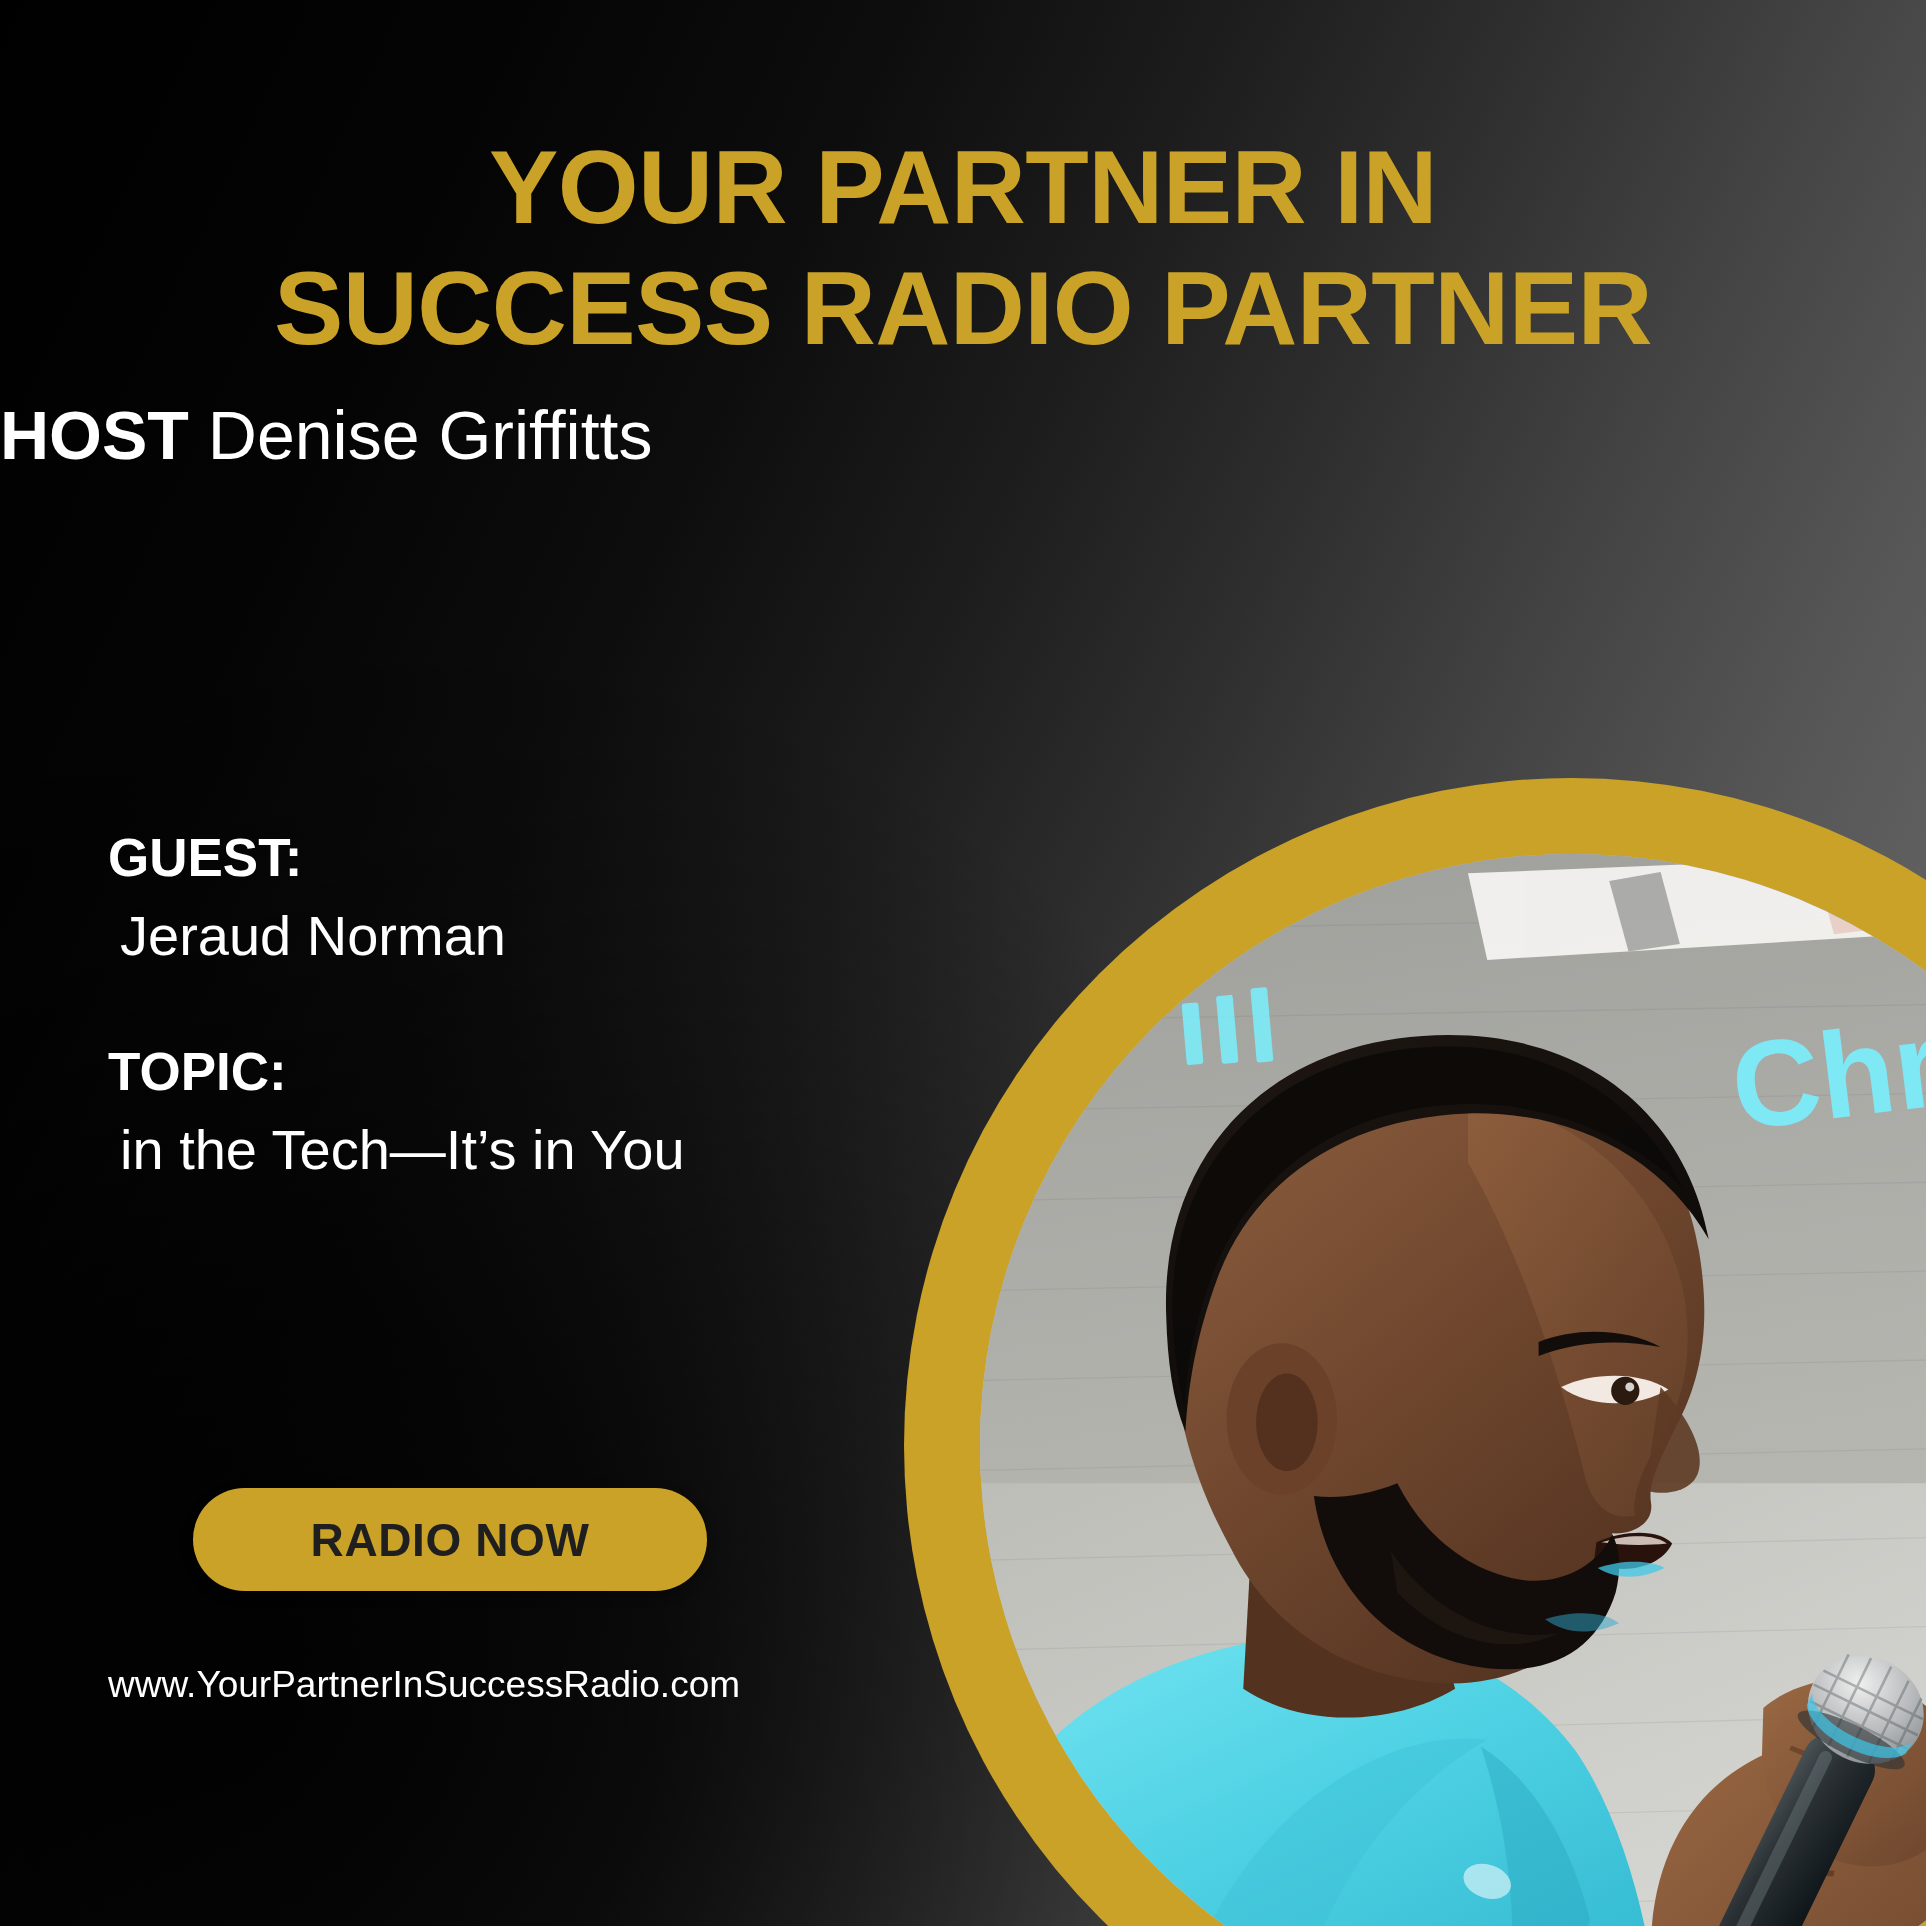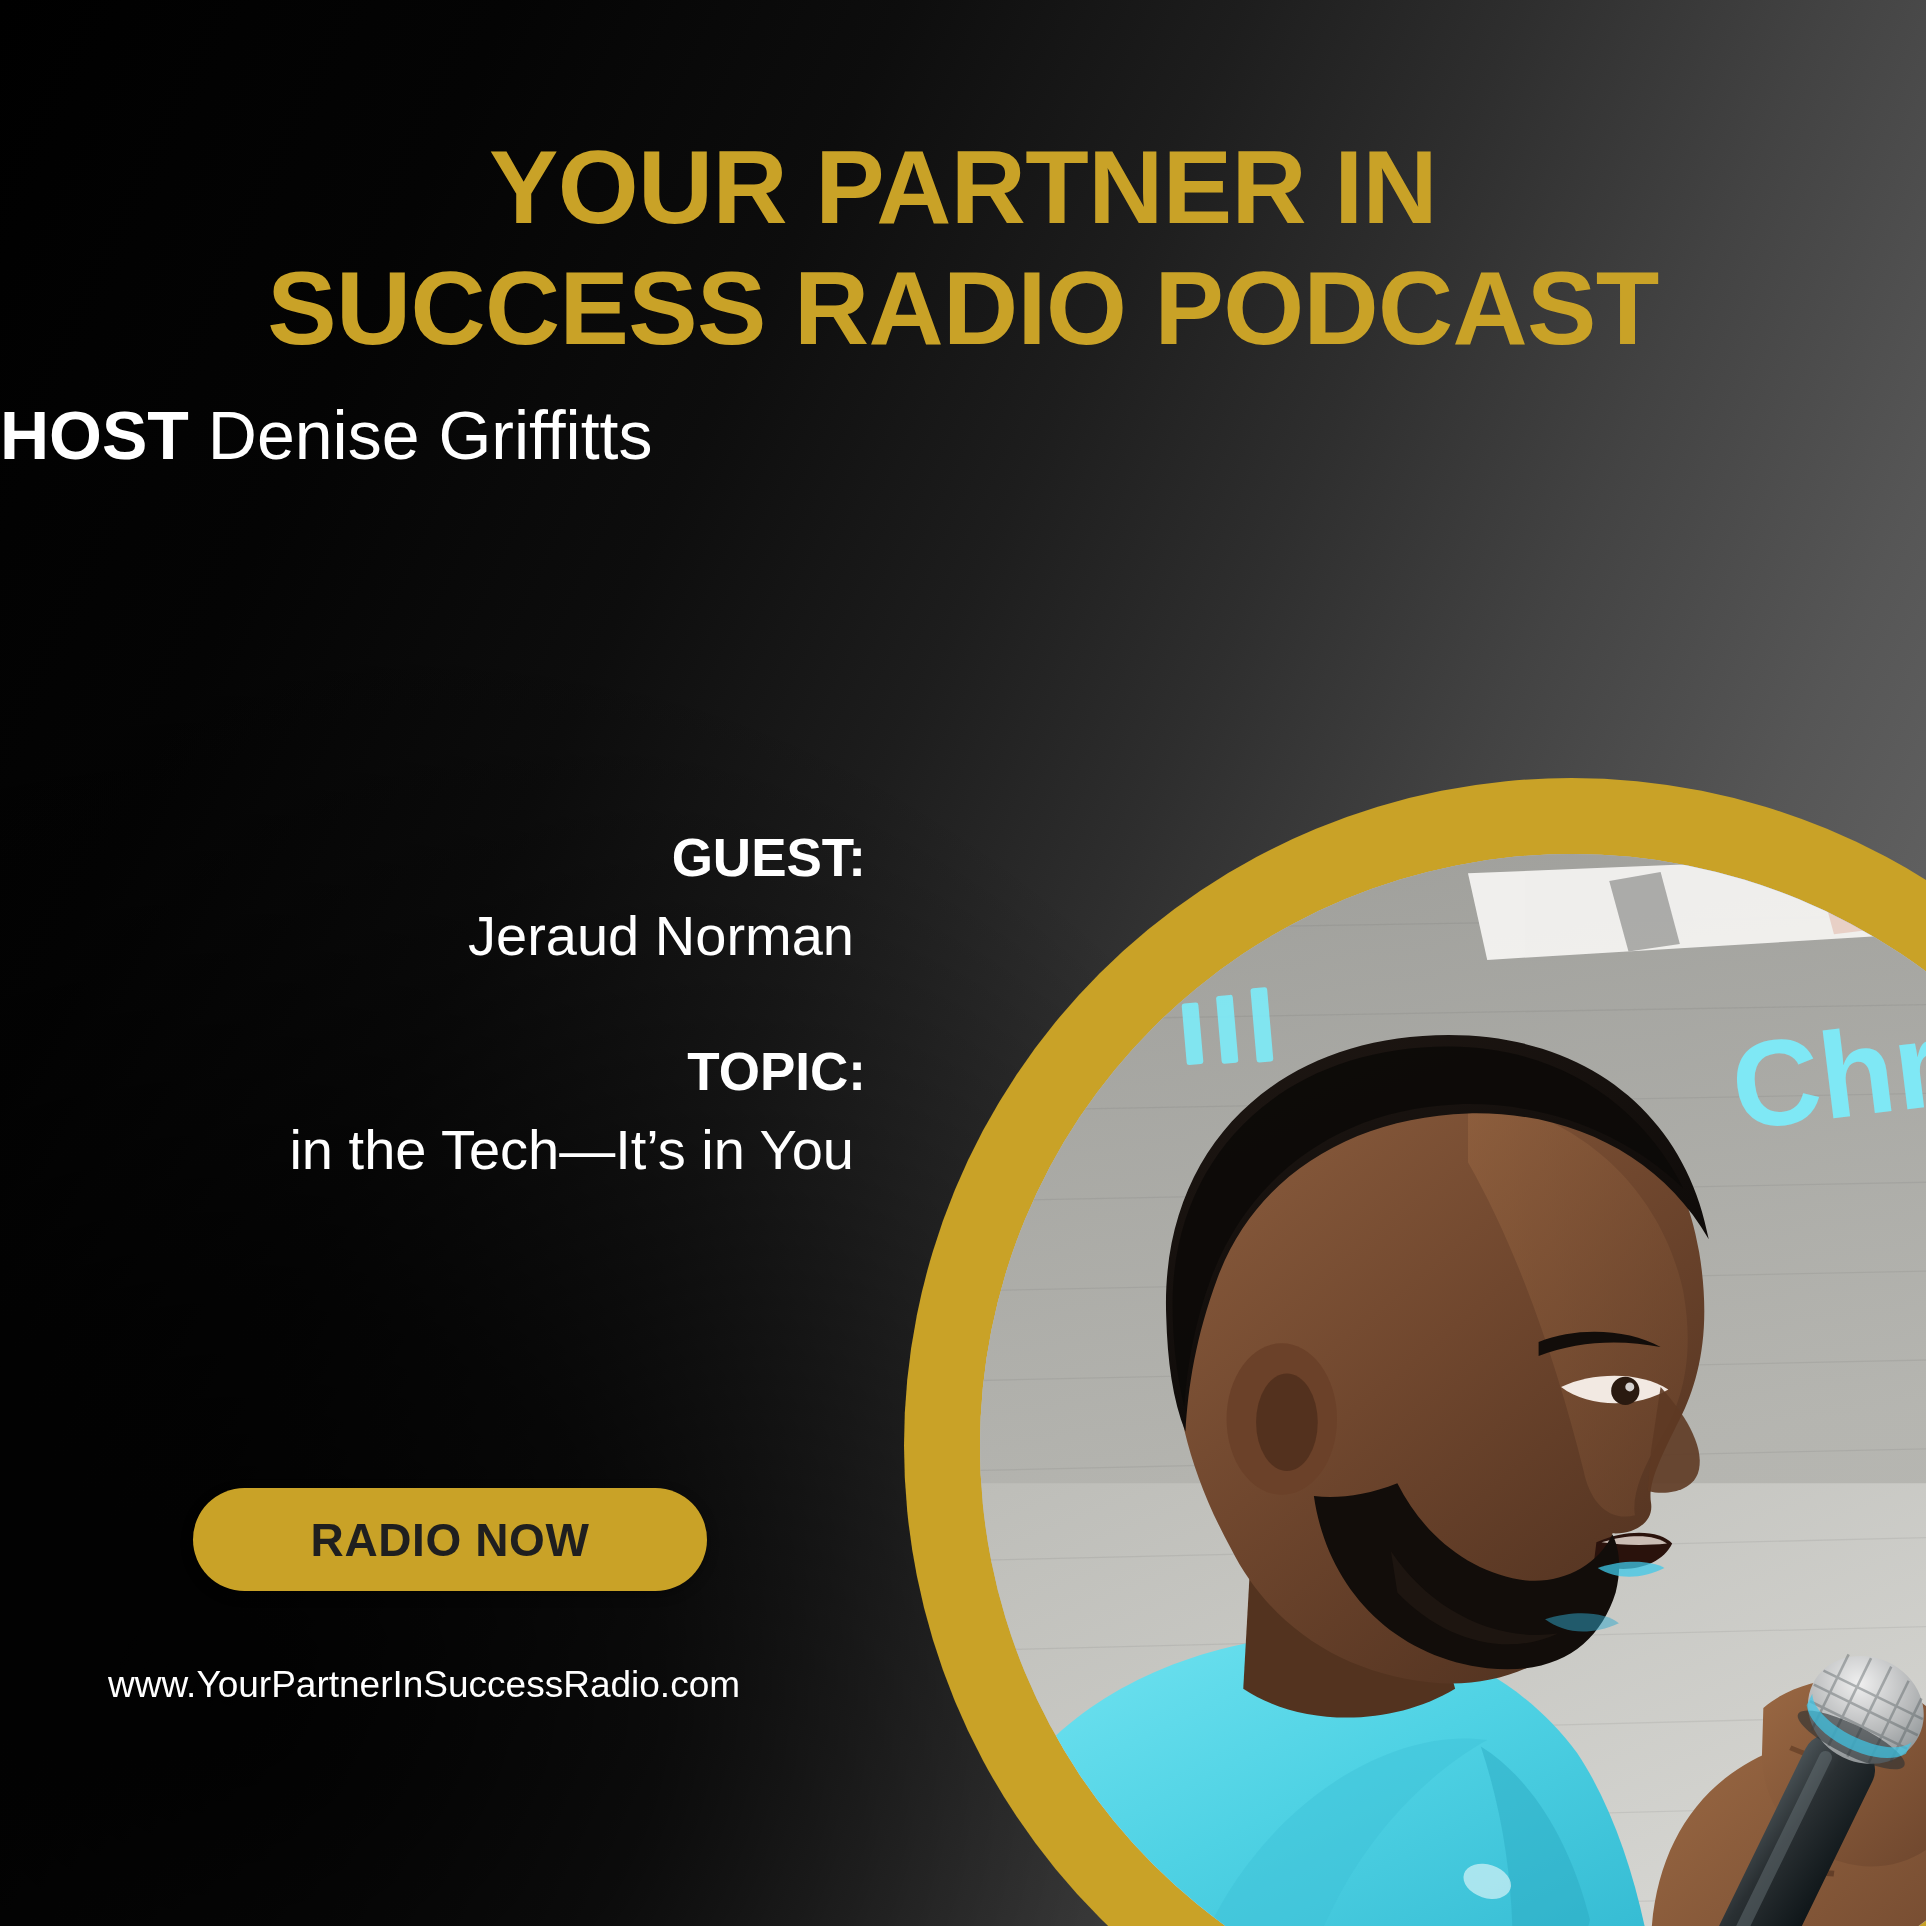--- a/index.html
+++ b/index.html
@@ -51,21 +51,21 @@
     font-size:68px;
     line-height:1.1;
     white-space:nowrap;
   }
   #host-label{font-weight:bold;}
   #host-name{font-weight:normal;}
 
   
   #left-col{
     position:absolute;
-    left:108px;top:831px;width:758px;text-align:right;
+    left:108px;top:831px;width:758px;
   }
   .kicker{
     color:#ffffff;font-weight:bold;
     font-size:53px;line-height:1.0;
     margin:0 0 19px 0;
   }
   .body-line{
     color:#ffffff;font-weight:normal;
     font-size:56px;line-height:1.18;
     margin:12px;
@@ -128,21 +128,21 @@
 </style>
 </head>
 <body>
 
 <div id="poster">
 
   <div id="bg-vignette"></div>
 
   <div id="header">
     <div class="title-line">YOUR PARTNER IN</div>
-    <div class="title-line">SUCCESS RADIO PODCAST</div>
+    <div class="title-line">SUCCESS RADIO PARTNER</div>
   </div>
 
   <div id="host-line">
     <span id="host-label">HOST</span><span>&nbsp;</span><span id="host-name">Denise Griffitts</span>
   </div>
 
   <div id="left-col">
 
     <div id="guest-block">
       <p class="kicker">GUEST:</p>

